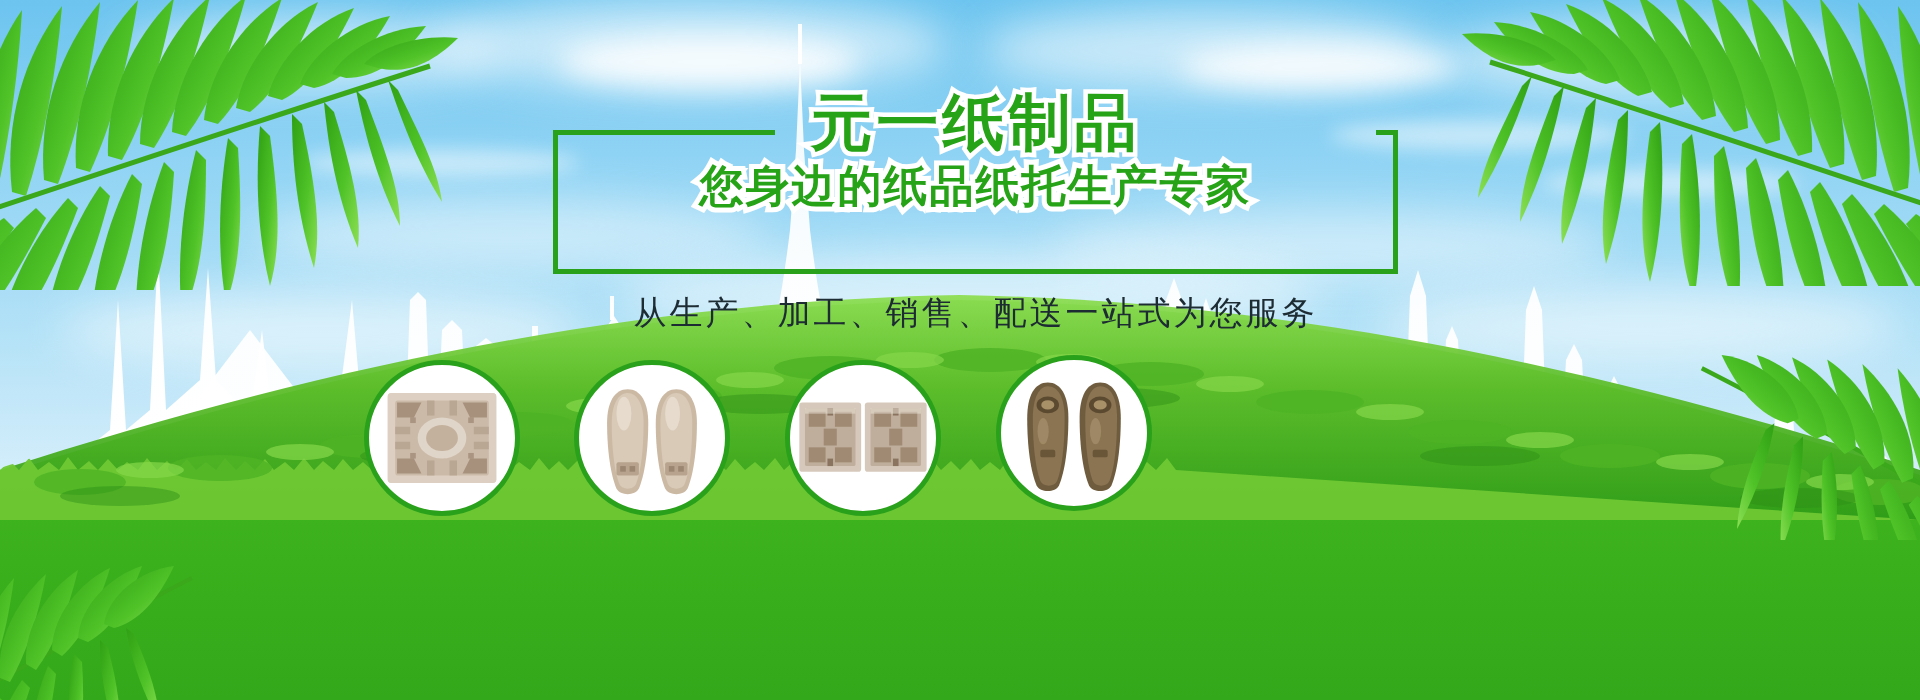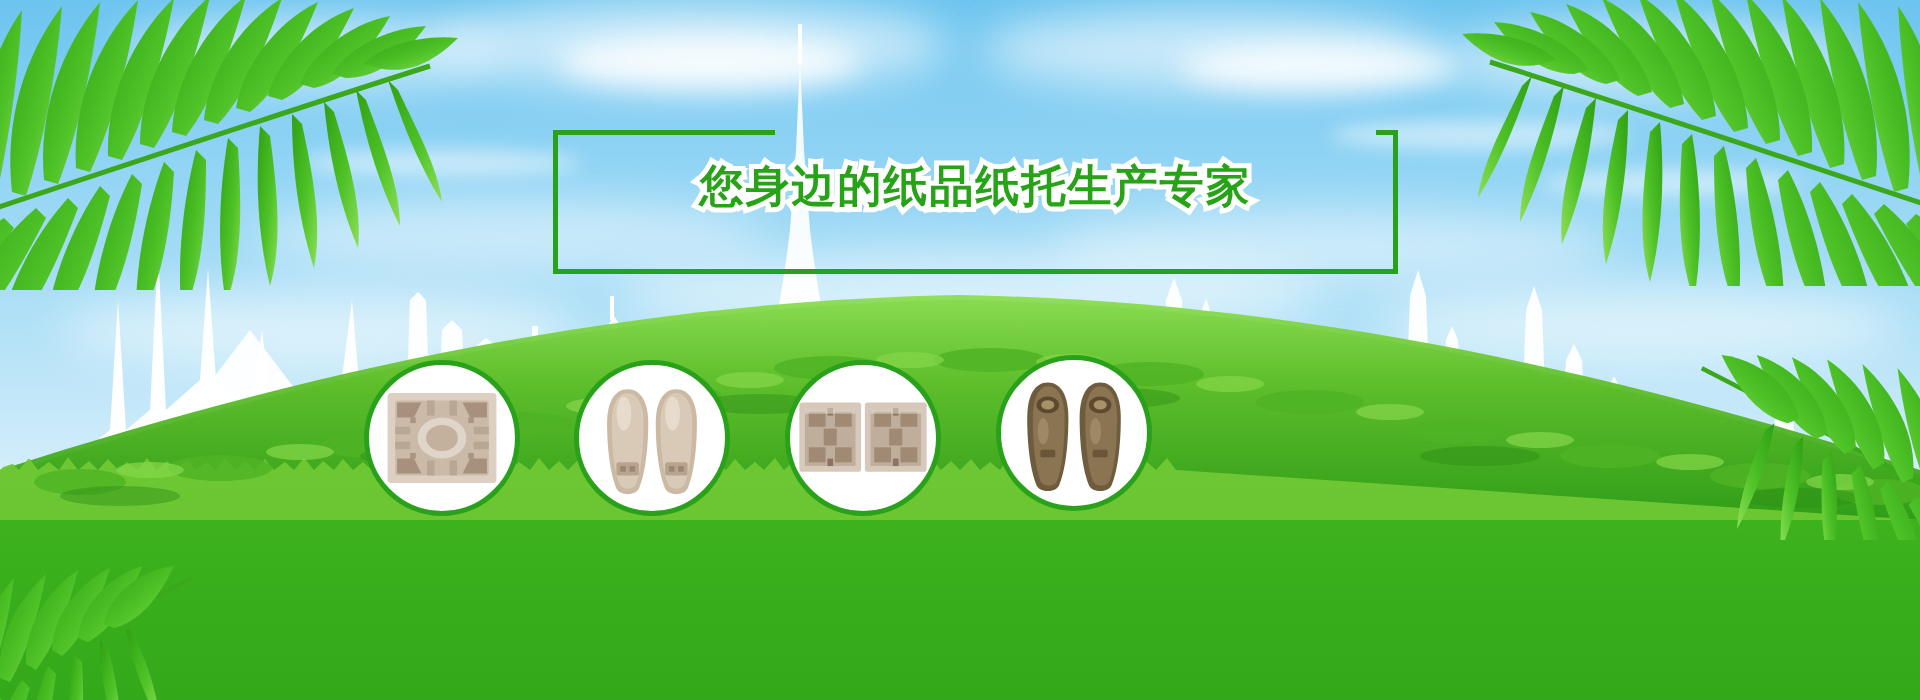--- a/index.html
+++ b/index.html
@@ -395,23 +395,25 @@
     </svg>
   </div>
 
   <div class="headline">
     <div class="frame-line fl-top-left"></div>
     <div class="frame-line fl-top-right"></div>
     <div class="frame-line fl-left"></div>
     <div class="frame-line fl-right"></div>
     <div class="frame-line fl-bottom"></div>
 
+    <div class="t1">元一纸制品</div>
     <div class="t2">您身边的纸品纸托生产专家</div>
   </div>
 
+  <div class="subtitle">从生产、加工、销售、配送一站式为您服务</div>
 
   <div class="circles">
 
     <div class="circle" style="left:364px; top:360px;">
       <svg class="prod" viewBox="0 0 156 156">
         <rect x="20" y="30" width="116" height="96" rx="4" fill="#e3d8cc"></rect>
         <rect x="20" y="30" width="116" height="96" rx="4" fill="none" stroke="#b5a characters"></rect>
         <g>
           <rect x="20" y="30" width="116" height="96" rx="4" fill="#ddd0c2"></rect>
           <rect x="28" y="38" width="100" height="80" rx="3" fill="#cbbaa8"></rect>

